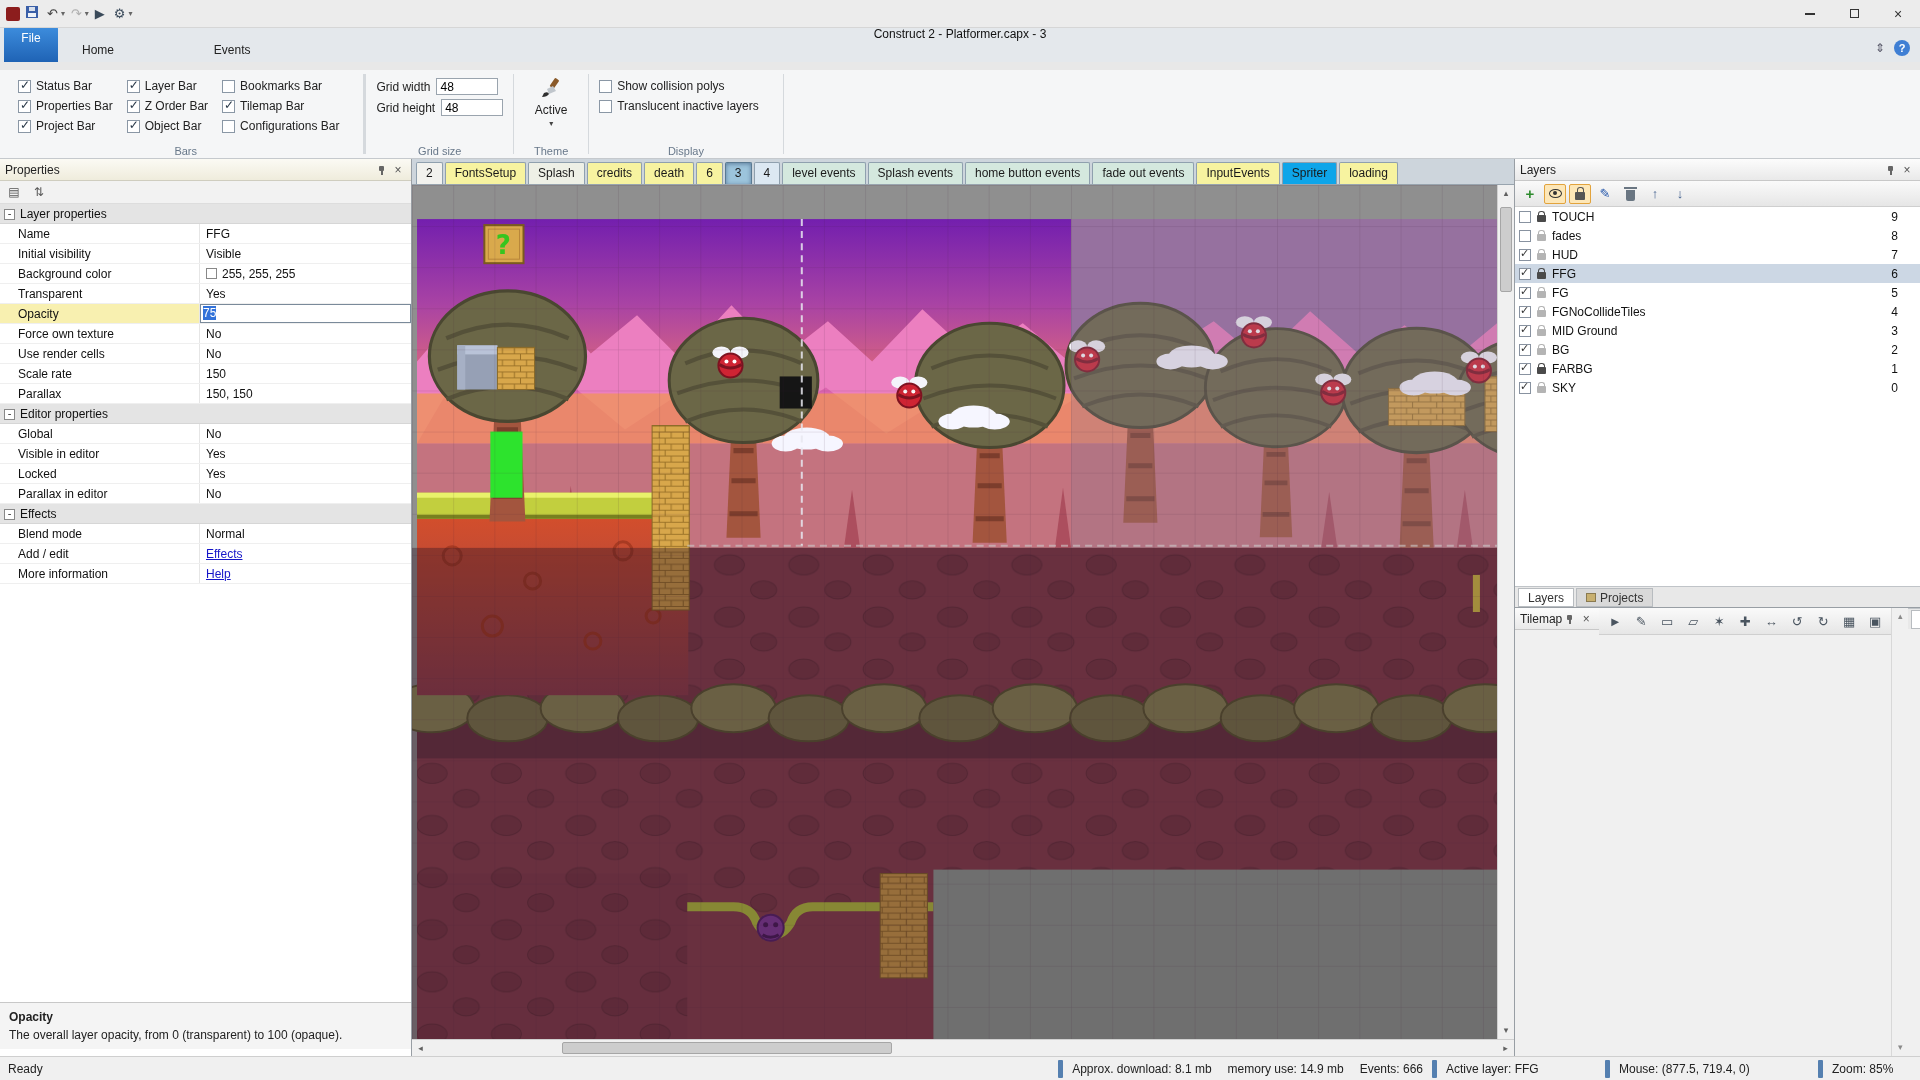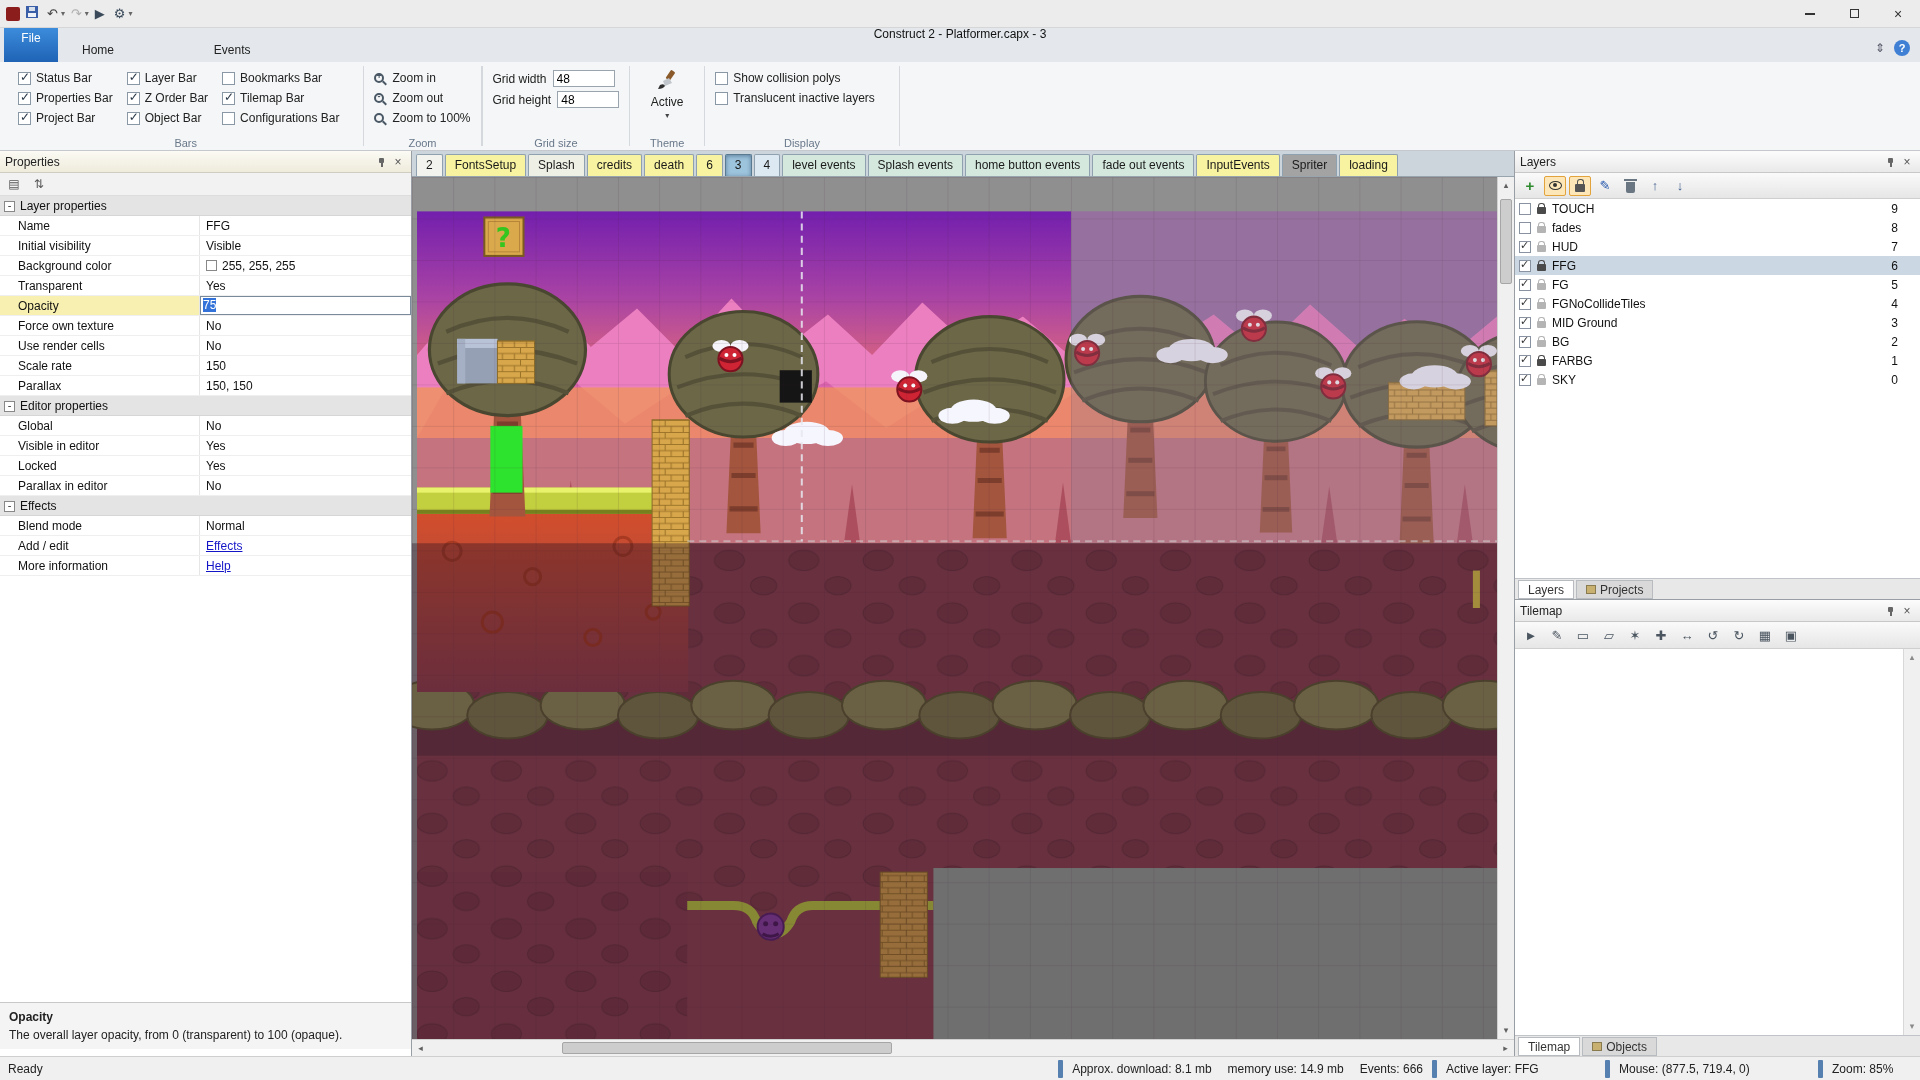--- a/index.html
+++ b/index.html
@@ -27,21 +27,21 @@
   .ribbontabs { height:34px; background:#e4e8ec; display:flex; align-items:flex-end; padding-left:4px; flex:none; }
   .filebtn { width:54px; height:36px; background:linear-gradient(#3e8ede,#1f63b5); color:#fff; text-align:center; line-height:24px; font-size:12px; border-radius:3px 3px 0 0; margin-right:6px; }
   .rtabs { display:flex; height:24px; }
   .rtab { padding:0 18px; line-height:24px; font-size:12px; color:#222; }
   .rtab.active { background:#f5f6f7; border:1px solid #c8ccd0; border-bottom:none; border-radius:2px 2px 0 0;margin-top:32px; }
   .rtright { margin-left:auto; display:flex; align-items:center; gap:9px; padding:0 10px 6px 0; }
   .collapse-ribbon { font-size:12px; color:#556; }
   .helpbtn { width:16px; height:16px; border-radius:50%; background:#3f7fd4; color:#fff; font-size:11px; text-align:center; line-height:16px; font-weight:bold; }
 
   
-  .ribbonbody { height:89px; background:#f5f6f7; border-bottom:1px solid #c5c9cd; display:flex; align-items:stretch; padding-left:8px; flex:none; }
+  .ribbonbody { height:89px; background:#f5f6f7; border-bottom:1px solid #c5c9cd; display:flex; align-items:stretch; padding-left:8px; flex:none;margin-top:8px; }
   .grp { position:relative; padding:6px 10px 16px; display:flex; flex-direction:column; }
   .grp-label { position:absolute; bottom:1px; left:0; right:0; text-align:center; font-size:11px; color:#68788a; }
   .vsep { width:1px; background:#d5d9dd; margin:4px 0; flex:none; }
   .bars-grid { display:flex; flex-flow:column wrap; height:62px; align-content:flex-start; }
   .rcb { display:flex; align-items:center; gap:5px; height:20px; font-size:12px; margin-right:14px; white-space:nowrap; }
   .cb { width:13px; height:13px; border:1px solid #8a97a5; background:#fff; position:relative; flex:none; }
   .cb.on::after { content:"✓"; position:absolute; top:-3px; left:1px; font-size:12px; color:#2b3a4a; }
   .zoomrow { display:flex; align-items:center; height:20px; font-size:12px; white-space:nowrap; }
   .mag { width:10px; height:10px; border:2px solid #4a5866; border-radius:50%; position:relative; flex:none; margin-right:8px; }
   .mag::after { content:""; position:absolute; width:5px; height:2px; background:#4a5866; right:-5px; bottom:-3px; transform:rotate(45deg); }
@@ -125,21 +125,21 @@
   .plock.light { visibility:visible; background:#b4b4b4; }
   .plock.light::before { border-color:#b4b4b4; }
   .lname { white-space:nowrap; overflow:hidden; }
   .lnum { margin-left:auto; padding-right:22px; }
   .ptabs { height:21px; flex:none; background:#e8e8e8; border-top:1px solid #c0c4c8; display:flex; align-items:stretch; padding:1px 3px 0; gap:2px; }
   .ptab { display:flex; align-items:center; gap:4px; padding:0 9px; font-size:12px; color:#333; background:#d9d9d9; border:1px solid #b8bcc0; }
   .ptab.active { background:#fff; }
   .mini-ico { display:none; width:10px; height:9px; background:#c8b070; border:1px solid #8a7a50; }
   .mini-ico.show { display:inline-block; }
 
-  .tilemap-panel { flex:1; min-height:0; display:flex; flex-direction:column; }
+  .tilemap-panel { flex:1; min-height:0; display:flex; flex-direction:row; }
   .tm-toolbar { height:27px; flex:none; background:linear-gradient(#fafafa,#e6e6e6); border-bottom:1px solid #cfcfcf; display:flex; align-items:center; gap:6px; padding:0 6px; font-size:13px; color:#4a5560; }
   .tm-tool { width:20px; text-align:center; }
   .tm-content { flex:1; min-height:0; background:#fff; display:flex; }
   .tm-space { flex:1; }
   .tm-scroll { width:17px; flex:none; background:#f0f0f0; border-left:1px solid #d8d8d8; display:flex; flex-direction:column; justify-content:space-between; }
   .tm-scroll span { height:17px; text-align:center; font-size:9px; color:#8a8a8a; line-height:17px; }
 
   
   .sb { height:24px; flex:none; background:#f0f0f0; border-top:1px solid #cfcfcf; display:flex; align-items:center; font-size:12px; color:#222; }
   .sb .ready { margin-left:8px; }
@@ -239,35 +239,20 @@
 
           <label class="rcb">
             <span class="cb"></span>
             <span>Configurations Bar</span>
           </label>
         </div>
       <div class="grp-label">Bars</div>
     </div>
     <div class="vsep"></div>
 
-    <div class="grp">
-      <div class="zoomrow">
-          <span class="mag plus"></span>
-          <span>Zoom in</span>
-        </div>
-      <div class="zoomrow">
-          <span class="mag minus"></span>
-          <span>Zoom out</span>
-        </div>
-      <div class="zoomrow">
-          <span class="mag"></span>
-          <span>Zoom to 100%</span>
-        </div>
-      <div class="grp-label">Zoom</div>
-    </div>
     <div class="vsep"></div>
 
     <div class="vsep"></div>
 
     <div class="grp">
       <div class="gsrow">
         <span>Grid width</span>
         <input class="gsin" value="48" style="">
       </div>
       <div class="gsrow">
@@ -450,21 +435,21 @@
           <span class="ctab" style="background-color: rgb(212, 232, 222);">level events</span>
 
           <span class="ctab" style="background-color: rgb(212, 232, 222);">Splash events</span>
 
           <span class="ctab" style="background-color: rgb(212, 232, 222);">home button events</span>
 
           <span class="ctab" style="background-color: rgb(212, 232, 222);">fade out events</span>
 
           <span class="ctab" style="background-color: rgb(247, 243, 160);">InputEvents</span>
 
-          <span class="ctab" style="background-color: #a3a3a3; margin-top: 43px;">Spriter</span>
+          <span class="ctab" style="background-color: #0ea5e9; margin-top: 43px;">Spriter</span>
 
           <span class="ctab" style="background-color: rgb(247, 243, 160);">loading</span>
         </div>
       <div class="viewport">
         <svg class="scene" viewBox="0 0 1080 852" preserveAspectRatio="none">
           <defs>
             <linearGradient id="skyg" x1="0" y1="0" x2="0" y2="1">
               <stop offset="0" stop-color="#731fae"></stop>
               <stop offset="0.38" stop-color="#a943a4"></stop>
               <stop offset="0.62" stop-color="#cf5d88"></stop>

